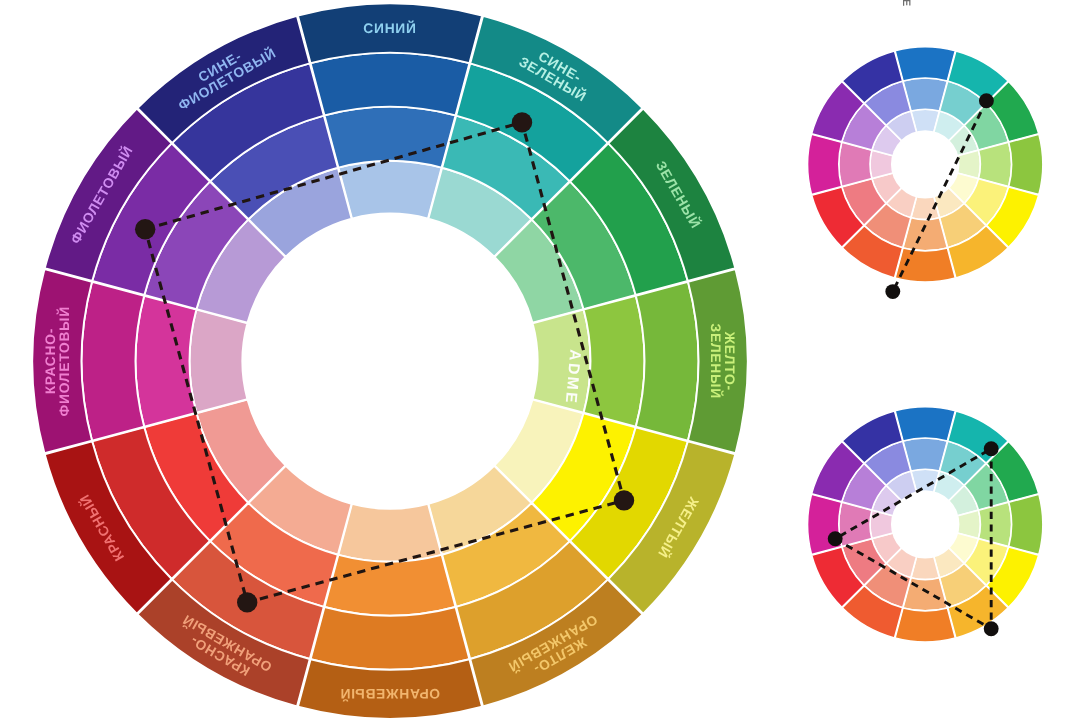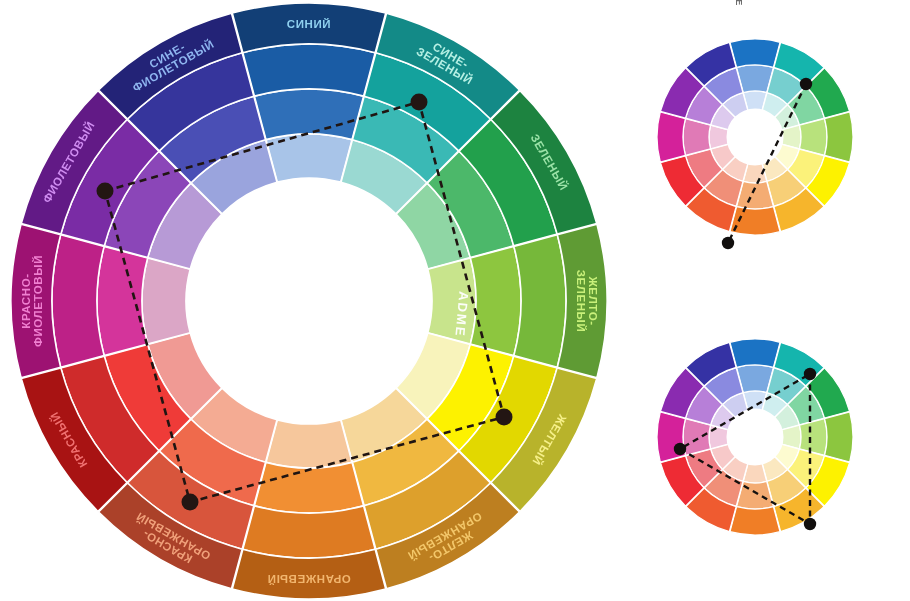--- a/index.html
+++ b/index.html
@@ -9,21 +9,21 @@
   }
   body {
     width: 910px;
     height: 601px;
     position: relative;
     overflow: hidden;
     font-family: "Liberation Sans", sans-serif;
   }
   #stage {
     position: absolute;
-    left: 0; top: 0;
+    left: 16px; top: 0;
     width: 746px;
     height: 601px;
   }
   .wheel-svg {
     position: absolute;
     display: block;
   }
   #main-wheel { left: 4px; top: 2px; }
   #wheel-complementary { left: 650px; top: 22px; }
   #wheel-triadic { left: 650px; top: 322px; }

